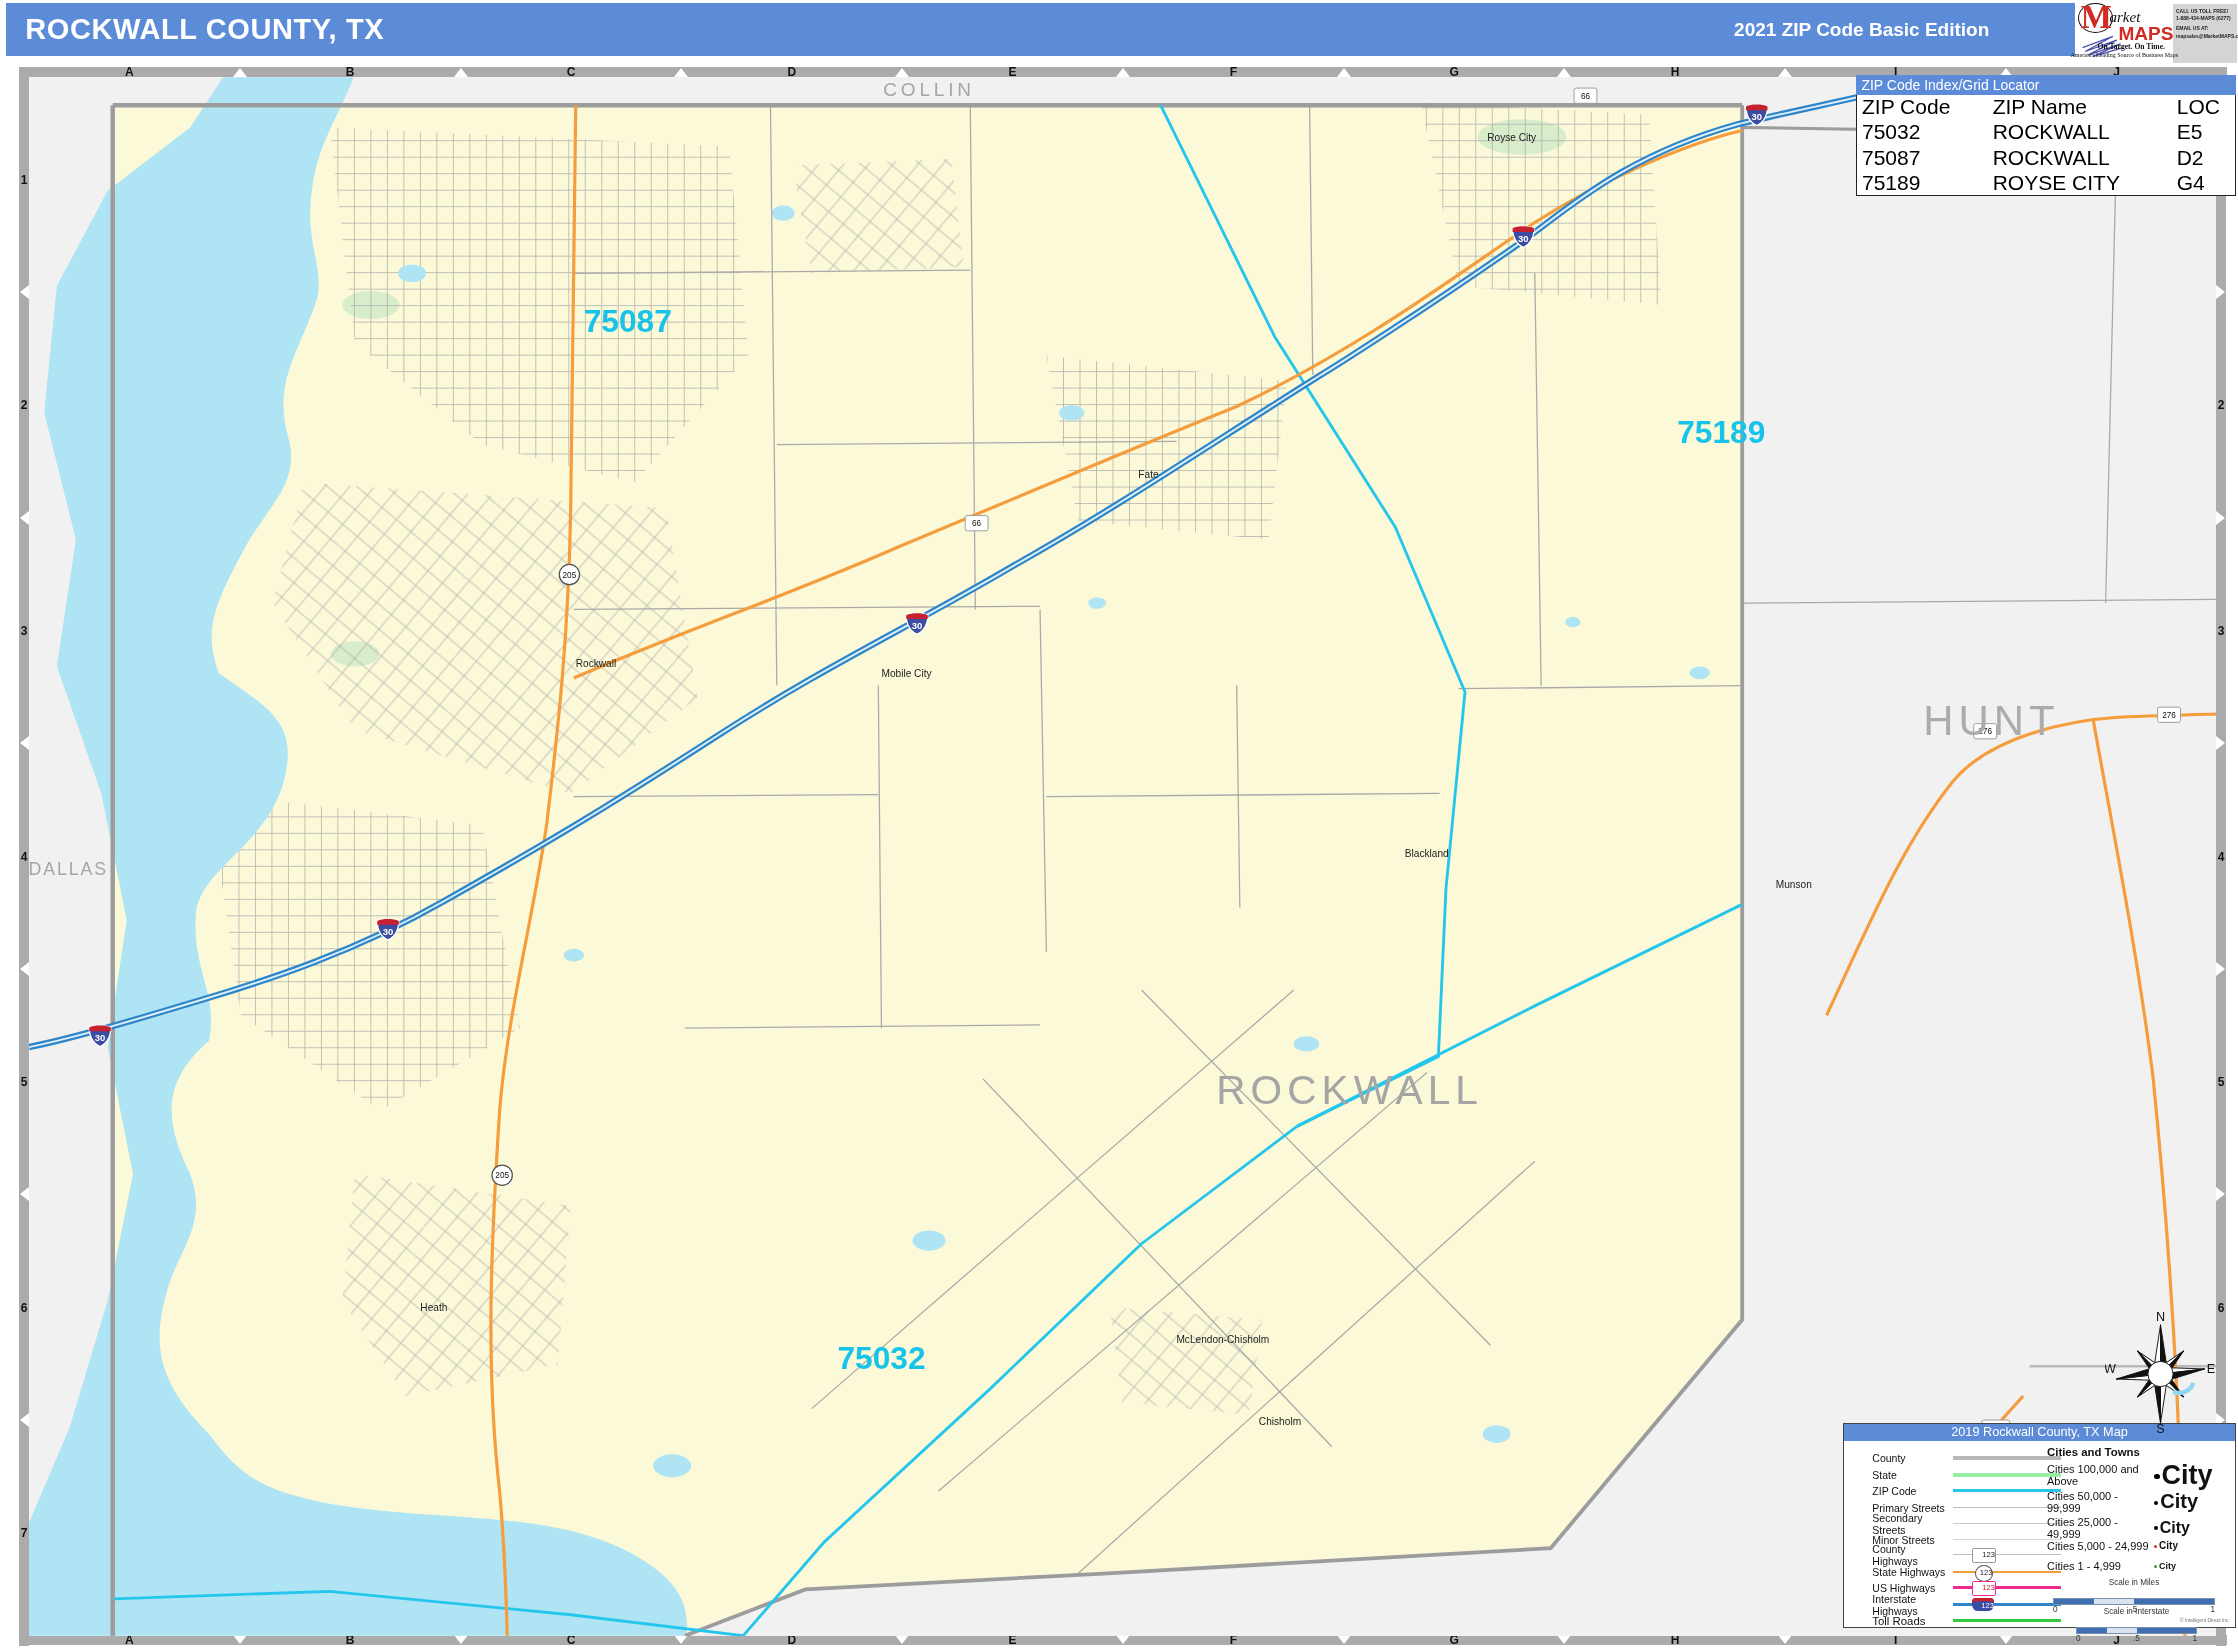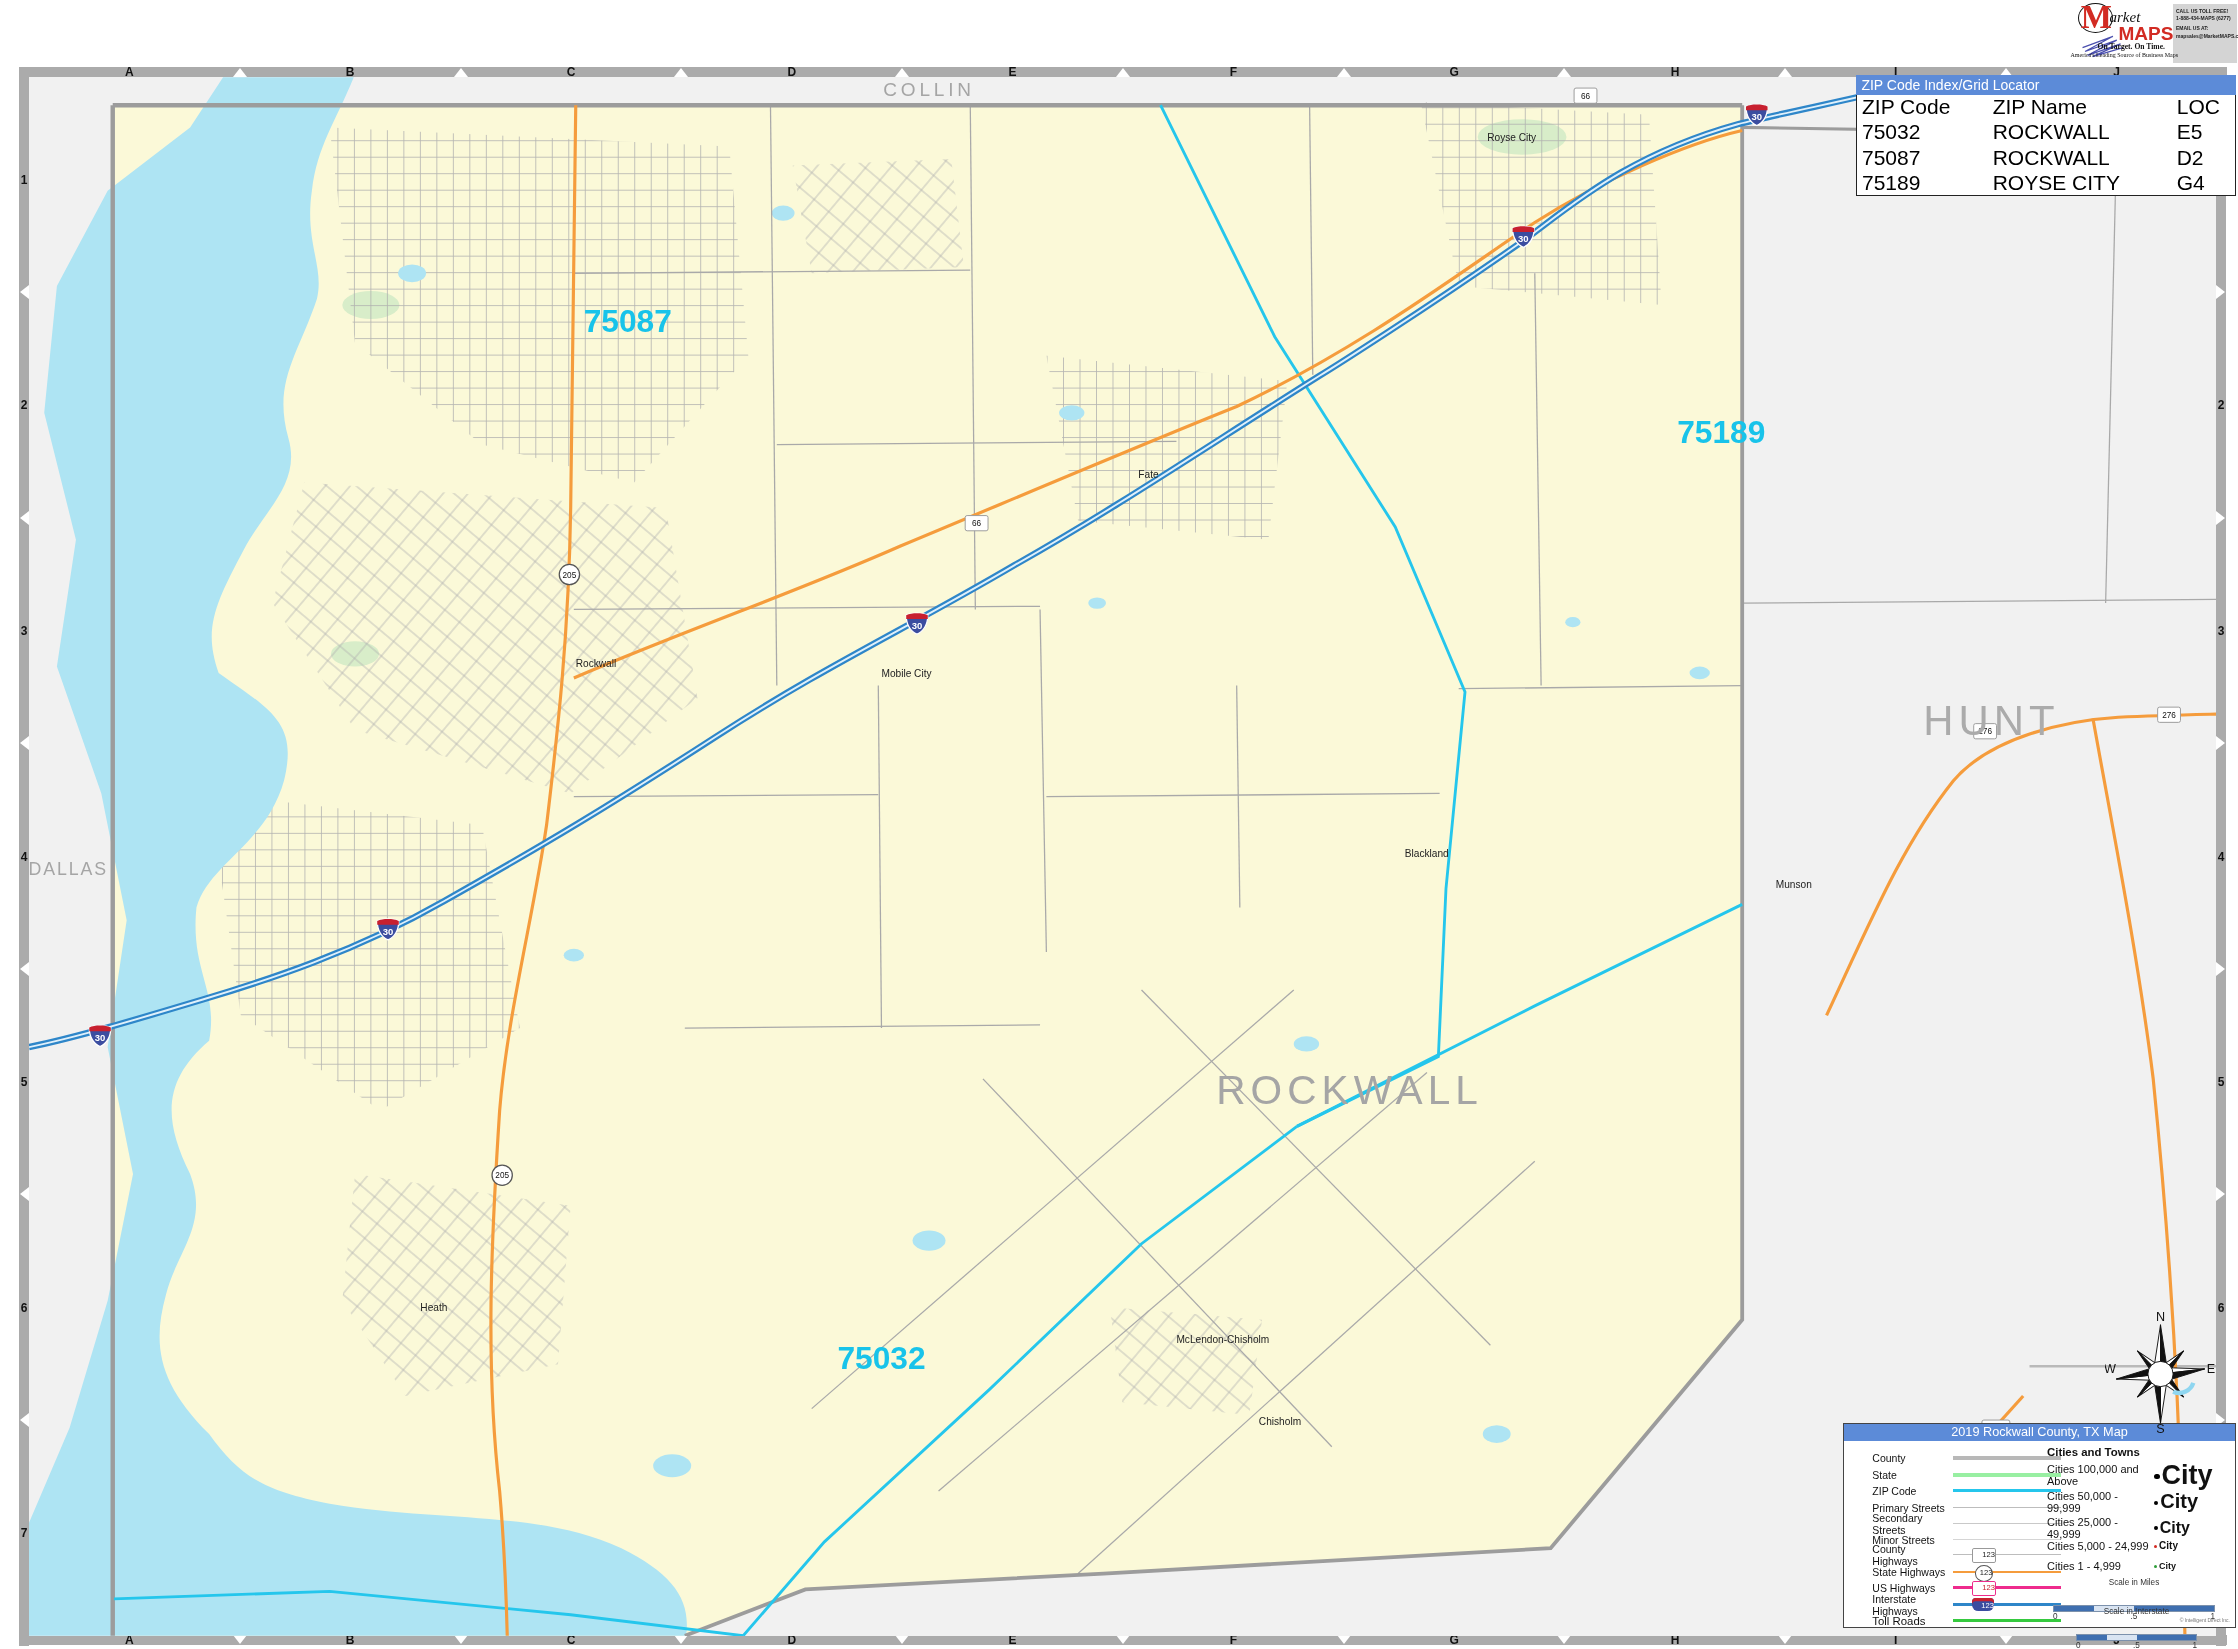--- a/index.html
+++ b/index.html
@@ -56,34 +56,38 @@
   .lshield{position:absolute;left:19px;top:-0.6px;width:21.6px;height:13.3px;background:#fff;border:1px solid #999;
            border-radius:1.9px;font-size:7.6px;text-align:right;line-height:12.7px;color:#222;}
   .lshield.circ{border-radius:50%;width:16.5px;height:15px;left:21.6px;border-color:#555;line-height:14.6px;}
   .lshield.int{background:#3B4DA0;color:#fff;border:none;border-radius:3.8px 3.8px 6.3px 6.3px;box-shadow:inset 0 3.2px 0 #C8202F;line-height:16.5px;}
   .cities-hdr{position:absolute;left:203px;top:5px;font-size:11.4px;font-weight:bold;color:#111;}
   .crow{position:absolute;left:203px;display:flex;align-items:center;width:181px;}
   .crow .clabel{font-size:11px;color:#111;width:107px;}
   .csample{font-weight:bold;color:#111;white-space:nowrap;}
   .dot{display:inline-block;border-radius:50%;background:#000;margin-right:1.9px;vertical-align:middle;}
   .scalebar{position:absolute;}
-  .sb-title{text-align:center;font-size:8.2px;color:#333;margin-bottom:18px;}
+  .sb-title{text-align:center;font-size:8.2px;color:#333;margin-bottom:11px;}
   .sb-bar{display:flex;height:5px;border:0.6px solid #7C91AC;background:#D9E4F2;}
   .sb-bar .b{background:#3F6FB0;flex:1;}
   .sb-bar .w{background:#D9E4F2;flex:1;}
   .sb-ticks{display:flex;justify-content:space-between;font-size:8.2px;color:#333;margin-top:0px;}
   .copyright{position:absolute;right:5px;bottom:1.3px;font-size:5px;color:#777;}
   
   .compass{position:absolute;left:2105px;top:1312px;width:111px;height:124px;}
 </style>
 </head>
 <body>
 
 <div class="page">
 
+  <div class="titlebar">
+    <span class="title">ROCKWALL COUNTY, TX</span>
+    <span class="edition">2021 ZIP Code Basic Edition</span>
+  </div>
   <div class="logo">
     <div class="logo-art">
       <span class="logo-oval"></span>
       <span class="logo-m">M</span>
       <svg class="logo-scribble" width="57" height="32" viewBox="0 0 90 50">
         <path d="M4,34 L52,16 L8,40 L58,22 L12,46 L64,28 L20,48 L68,34" stroke="#4a4fae" stroke-width="2" fill="none"></path>
       </svg>
       <span class="logo-arket">arket</span>
       <span class="logo-maps">MAPS</span>
       <span class="logo-tag">On Target.  On Time.</span>

